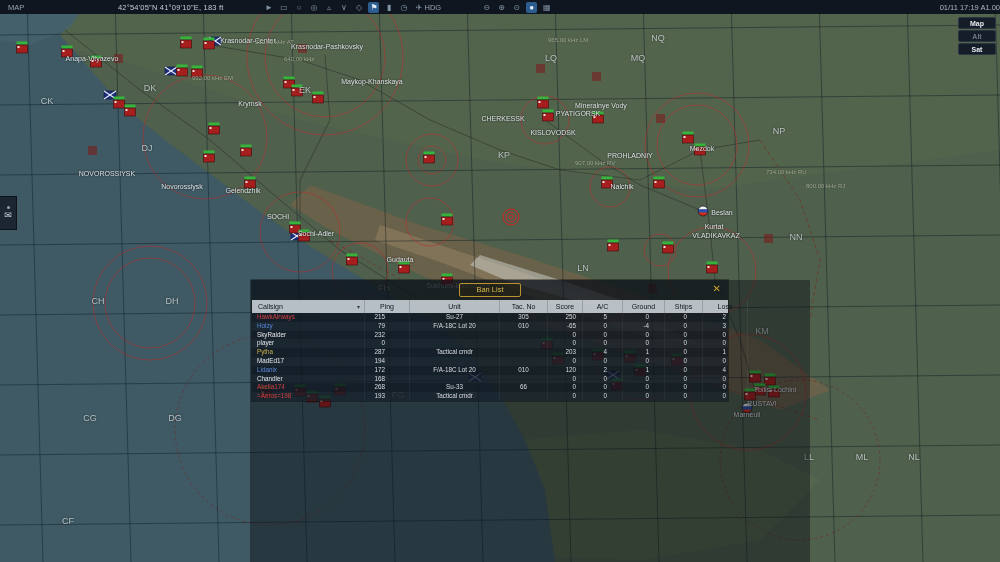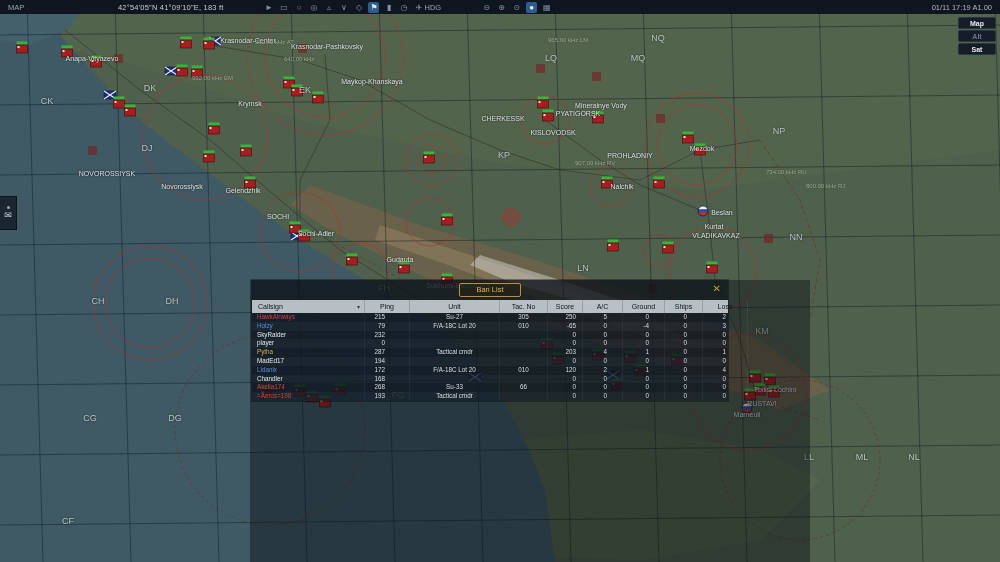--- a/index.html
+++ b/index.html
@@ -20,21 +20,21 @@
   
   #topbar{position:absolute;left:0;top:0;width:1000px;height:14px;background:#10161f;
           display:flex;align-items:center;color:#c5ccd4;font-size:7.5px;z-index:30;}
   #topbar .mode{color:#98a4b0;margin-left:8px;width:60px;}
   #topbar .coords{margin-left:50px;letter-spacing:.2px;}
   .tb-icons{display:flex;gap:4px;margin-left:40px;}
   .tb-icon{width:11px;height:11px;display:flex;align-items:center;justify-content:center;
            color:#7f93a6;font-size:8px;border-radius:2px;cursor:pointer;}
   .tb-icon.active{background:#2d5d8e;color:#e2ecf5;}
   #topbar .hdg{color:#98a4b0;}
-  #topbar .time{margin-left:auto;margin-right:8px;color:#aeb7c0;}
+  #topbar .time{margin-left:auto;color:#aeb7c0;}
 
   
   #view-buttons{position:absolute;right:4px;top:17px;z-index:30;display:flex;flex-direction:column;gap:1px;}
   .view-btn{width:36px;height:10px;background:#141d28;border:1px solid #2a3543;border-radius:2px;
             color:#e5eaef;font-size:7px;font-weight:bold;display:flex;align-items:center;
             justify-content:center;cursor:pointer;}
   .view-btn.dim{color:#6e7a86;}
 
   
   #msg-strip{position:absolute;left:0;top:196px;width:16px;height:32px;background:#1b2632;

